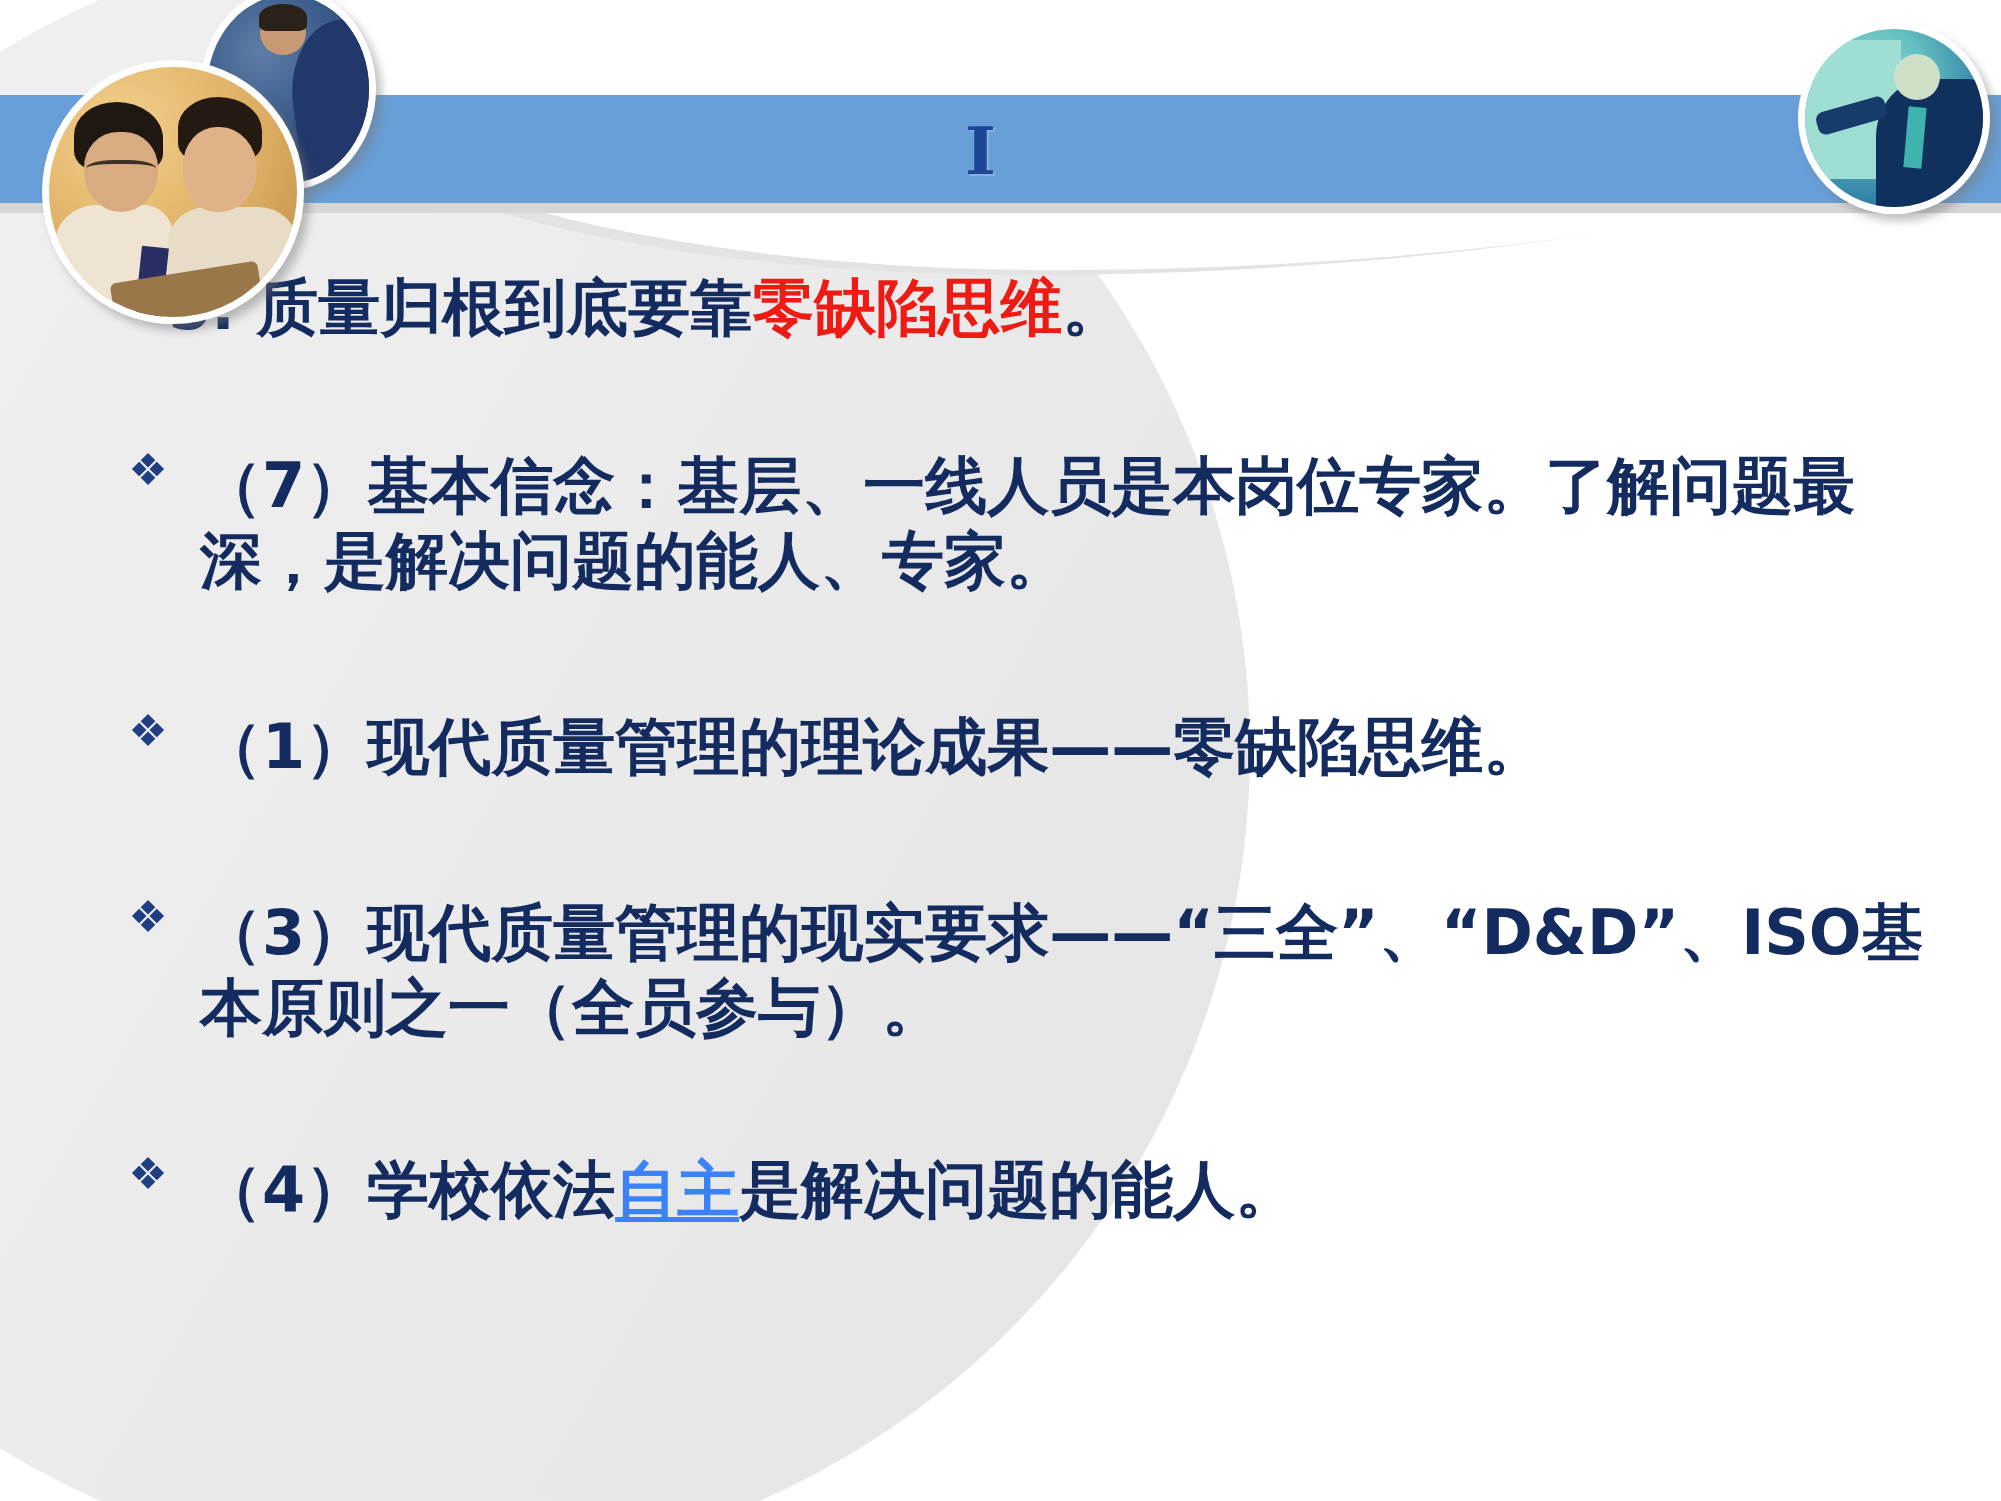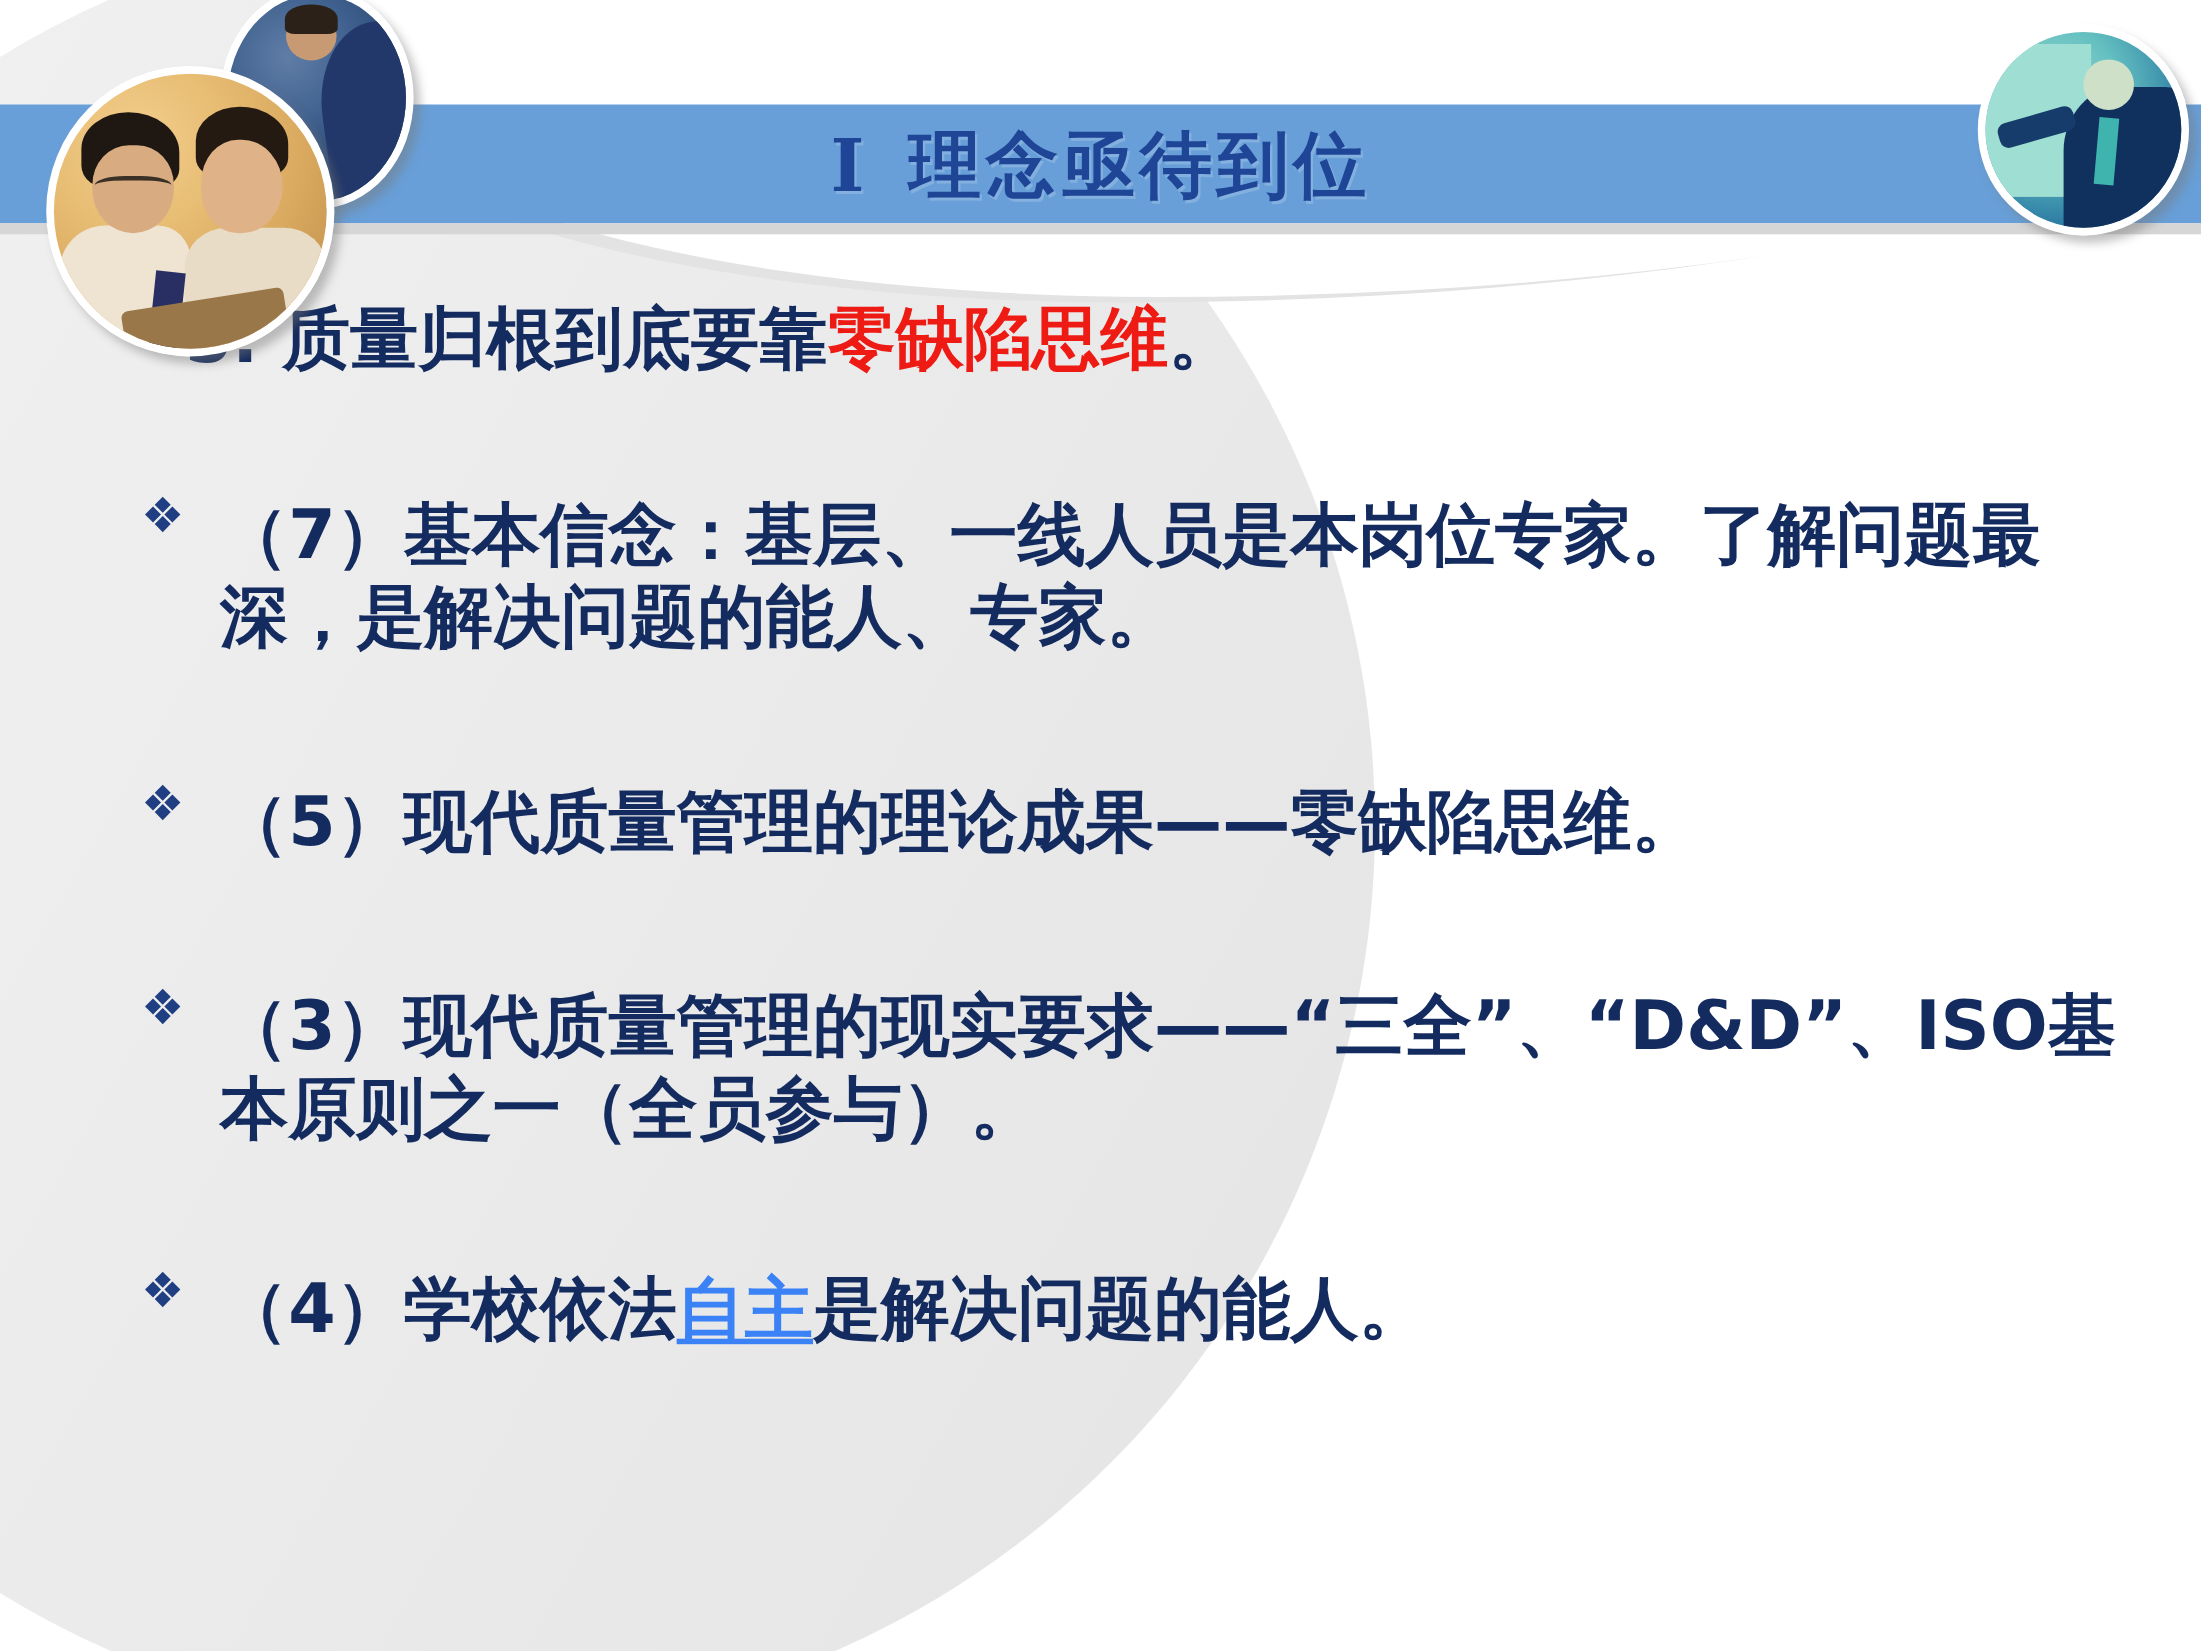--- a/index.html
+++ b/index.html
@@ -345,21 +345,20 @@
 
   <div class="bg-big-circle"></div>
   <div class="bg-swoosh-shadow"></div>
   <div class="bg-swoosh"></div>
 
   <div class="title-band"></div>
   <div class="title-band-shadow"></div>
 
   <div class="title-text">
     <span class="title-roman">I</span>
-    <span>理念亟待到位</span>
   </div>
 
   <div class="photo-circle pc-top">
     <div class="fig-suit"></div>
     <div class="fig-head"></div>
     <div class="fig-hair"></div>
     <div class="fig-hand"></div>
   </div>
 
   <div class="photo-circle pc-main">
@@ -389,21 +388,21 @@
       <div class="bullet-text"><span>5. 质量归根到底要靠</span><span class="hl-red">零缺陷思维</span><span>。</span></div>
     </div>
 
     <div class="bullet-row row-b2">
       <div class="bullet-marker">❖</div>
       <div class="bullet-text">（7）基本信念：基层、一线人员是本岗位专家。了解问题最深，是解决问题的能人、专家。</div>
     </div>
 
     <div class="bullet-row row-b3">
       <div class="bullet-marker">❖</div>
-      <div class="bullet-text">（5）现代质量管理的理论成果——零缺陷思维。</div>
+      <div class="bullet-text">（1）现代质量管理的理论成果——零缺陷思维。</div>
     </div>
 
     <div class="bullet-row row-b4">
       <div class="bullet-marker">❖</div>
       <div class="bullet-text">（3）现代质量管理的现实要求——“三全”、“D&amp;D”、ISO基本原则之一（全员参与）。</div>
     </div>
 
     <div class="bullet-row row-b5">
       <div class="bullet-marker">❖</div>
       <div class="bullet-text"><span>（4）学校依法</span><span class="hl-orange">自主</span><span>是解决问题的能人。</span></div>

